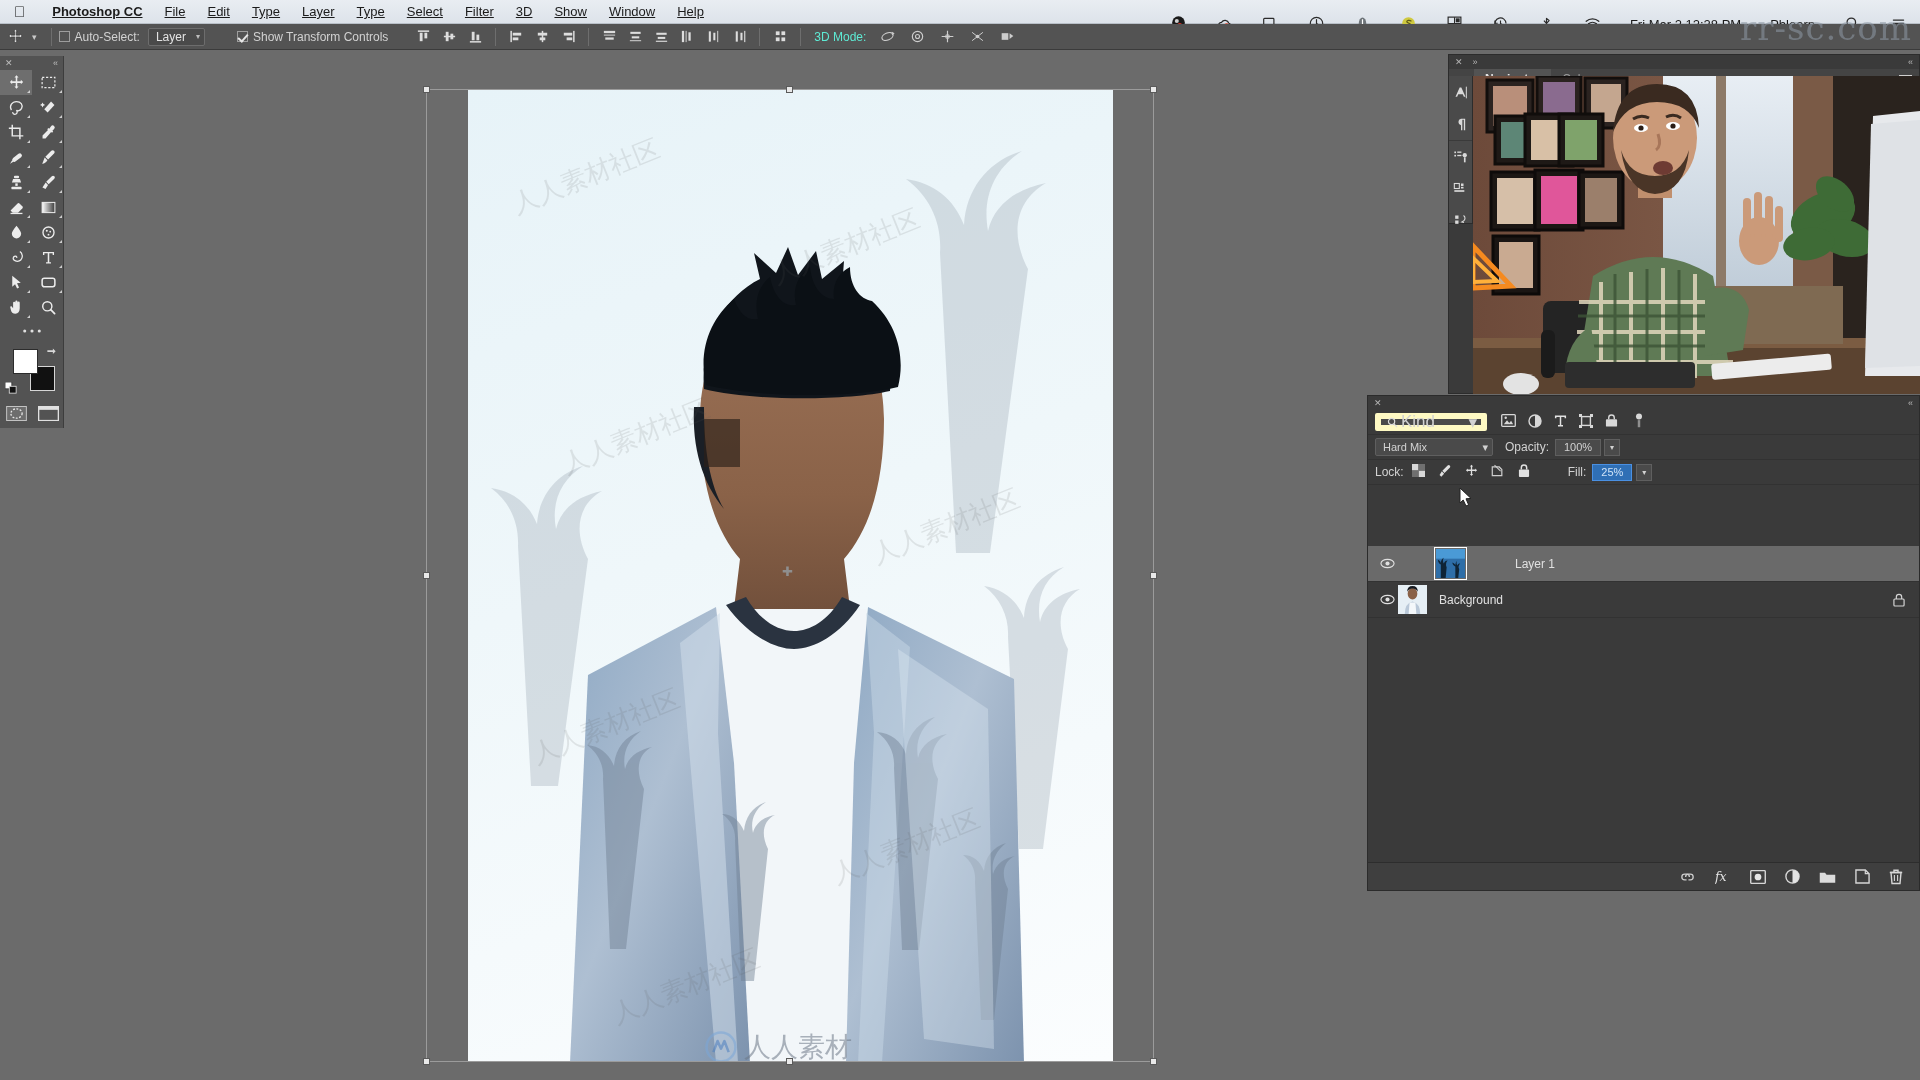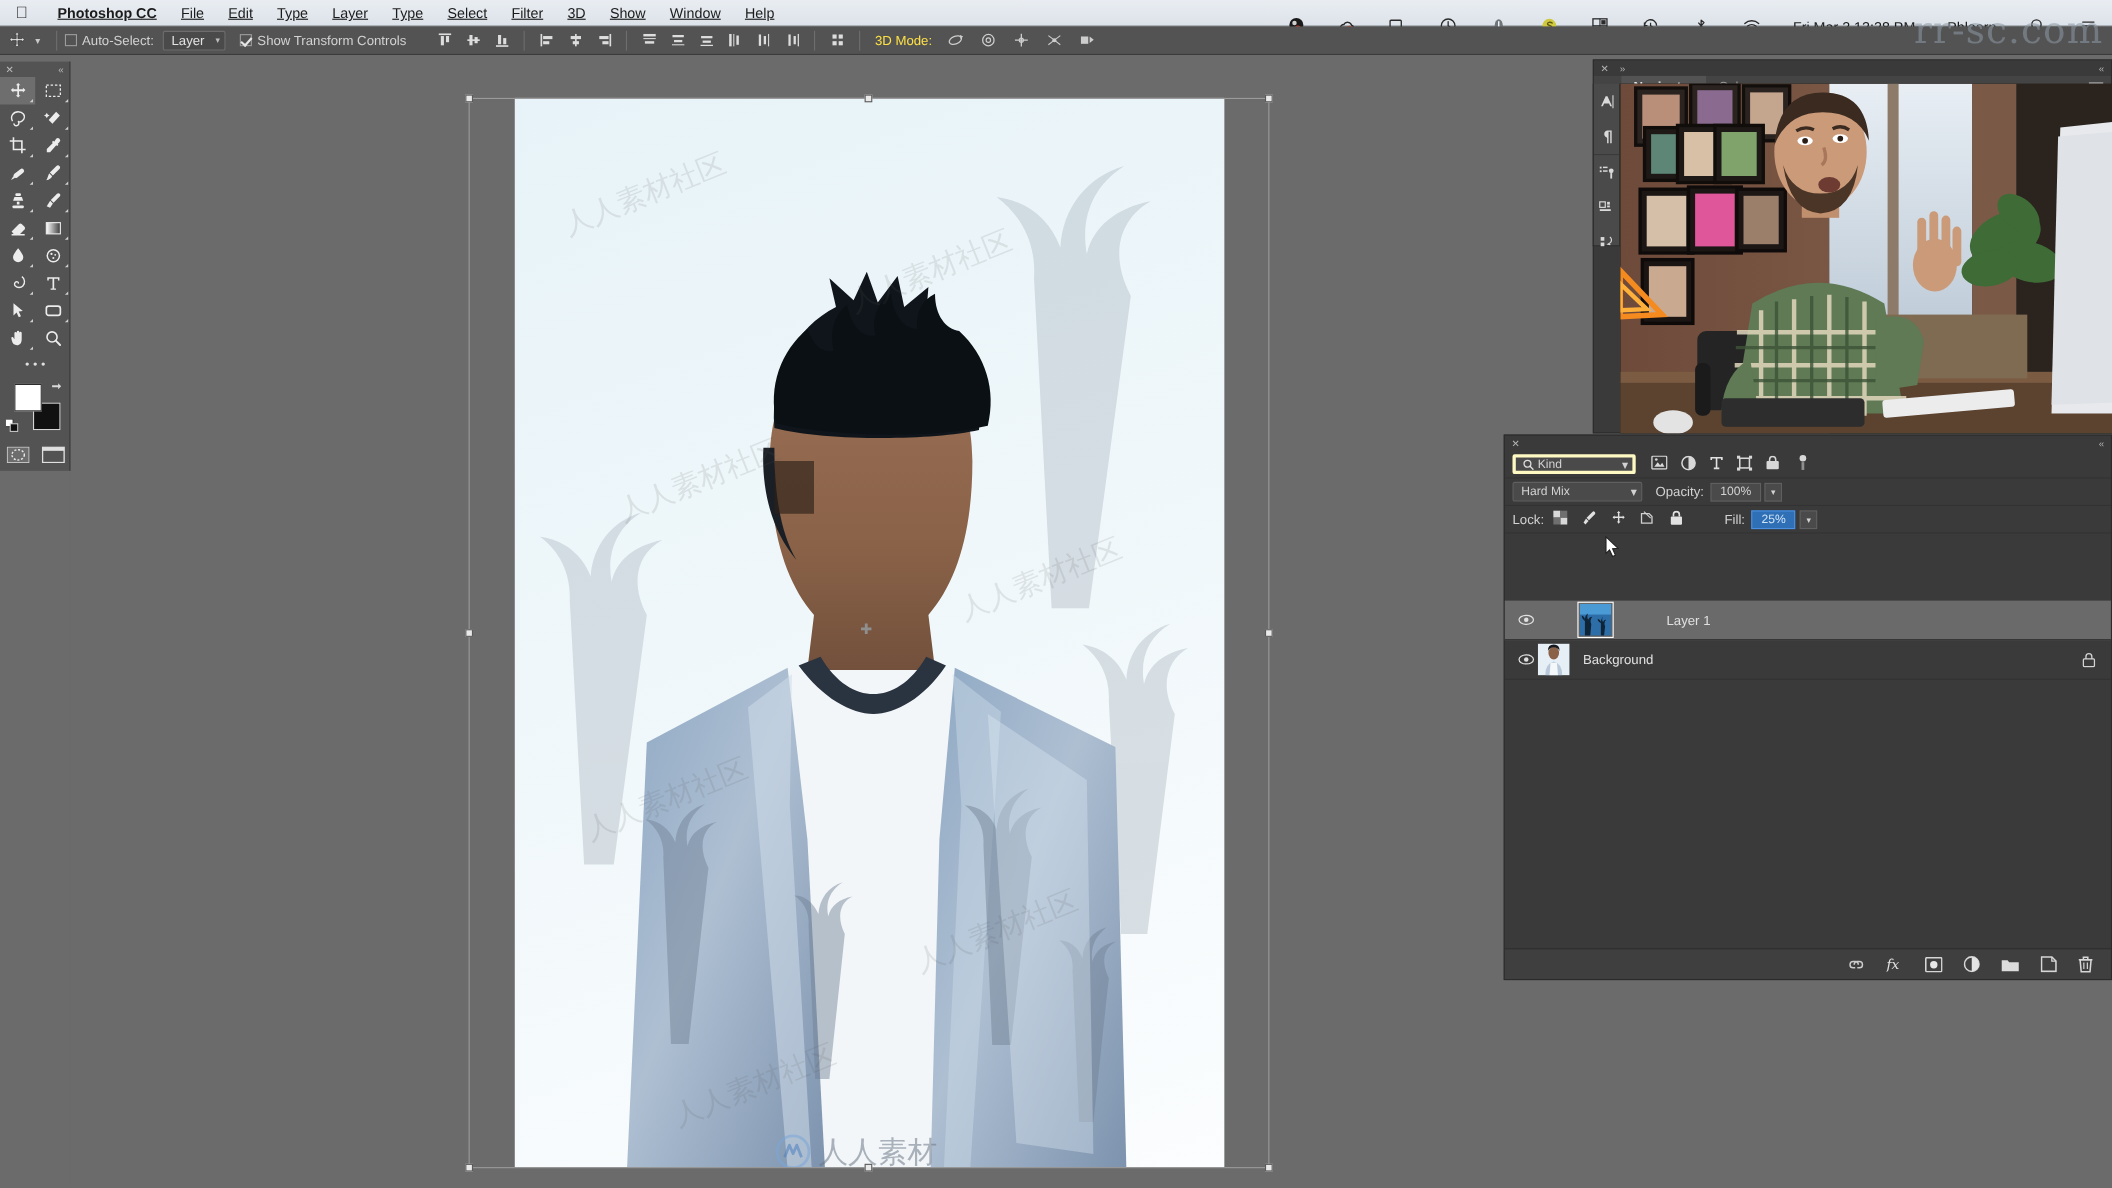--- a/index.html
+++ b/index.html
@@ -43,21 +43,21 @@
     content: ""; position: absolute; left: 2px; top: 0px; width: 4px; height: 8px;
     border: solid #e6e6e6; border-width: 0 2px 2px 0; transform: rotate(42deg);
   }
   .ob-select {
     background: #4a4a4a; border: 1px solid #6d6d6d; border-radius: 2px;
     height: 18px; display: flex; align-items: center; padding: 0 4px 0 7px;
     gap: 10px; margin-left: 8px; color: #e3e3e3;
   }
   .ob-select .cv { font-size: 8px; color: #bdbdbd; }
   .ob-align { width: 26px; display: flex; justify-content: center; align-items: center; }
-  .ob-label3d { color: #fde047; padding: 0 6px; white-space: nowrap; }
+  .ob-label3d { color: #5eead4; padding: 0 6px; white-space: nowrap; }
   .ob-3dicon { width: 30px; display: flex; justify-content: center; align-items: center; }
 
   
   #toolpalette {
     position: absolute; left: 0; top: 56px; width: 64px; height: 372px;
     background: #535353; border-right: 1px solid #3d3d3d;
   }
   #toolpalette .tp-head {
     height: 14px; display: flex; align-items: center; justify-content: space-between;
     padding: 0 5px; color: #bdbdbd; font-size: 9px;
@@ -135,23 +135,23 @@
   .lp-top { height:14px; display:flex; align-items:center; justify-content:space-between;
             padding:0 6px; color:#b5b5b5; font-size:9px; }
   .lp-tabs { height:22px; background:#444; display:flex; align-items:flex-end;
              border-bottom:1px solid #2b2b2b; position:relative; }
   .lp-tab { padding:3px 12px 4px; font-size:12px; color:#e6e6e6; font-weight:bold; background:#535353; }
   .lp-burger { position:absolute; right:7px; top:6px; width:13px; height:9px; }
   .lp-burger i { display:block; height:1px; background:#cfcfcf; margin-bottom:3px; }
 
   .lp-row { height: 25px; display:flex; align-items:center; padding: 0 7px;
             border-bottom: 1px solid #323232; color:#d2d2d2; font-size:12px; }
-  .kind-select { width:112px; height:18px; background:#4a4a4a; border:3px solid #fef9c3;
+  .kind-select { width:112px; height:18px; background:#4a4a4a; border:6px solid #fef9c3;
                  border-radius:2px; display:flex; align-items:center; justify-content:space-between;
-                 padding:0 4px 0 6px; font-size:11px; }
+                 padding:0 4px 0 6px; font-size:17px; }
   .kind-ic { display:flex; align-items:center; gap:3px; }
   .kind-filters { display:flex; align-items:center; gap:12px; margin-left:14px; }
 
   .blend-select { width:118px; height:18px; background:#4a4a4a; border:1px solid #5f5f5f;
                   border-radius:2px; display:flex; align-items:center; justify-content:space-between;
                   padding:0 4px 0 7px; font-size:11px; }
   .opacity-val { width:46px; height:17px; background:#4a4a4a; border:1px solid #5f5f5f;
                  display:flex; align-items:center; justify-content:center; font-size:11px; }
   .fill-val { width:40px; height:17px; background:#2f6fb5; border:1px solid #4a90e2;
               display:flex; align-items:center; justify-content:center; font-size:11px; color:#cfe3f7; }
@@ -264,21 +264,21 @@
     <span class="ob-caret">▾</span>
     <div class="ob-sep"></div>
     <label class="ob-check">
       <span class="ob-box"></span>
       <span>Auto-Select:</span>
     </label>
     <div class="ob-select">
       <span>Layer</span>
       <span class="cv">▾</span>
     </div>
-    <label class="ob-check" style="margin-left:13px">
+    <label class="ob-check" style="margin-left:32px">
       <span class="ob-box on"></span>
       <span>Show Transform Controls</span>
     </label>
 
     <div style="width:22px"></div>
 
     <div class="ob-align">
         <svg width="15" height="15" viewBox="0 0 16 16">
           <rect x="2" y="1.5" width="12" height="1.6" fill="#ddd"></rect>
           <rect x="4" y="4" width="3" height="9" fill="#ddd"></rect>

